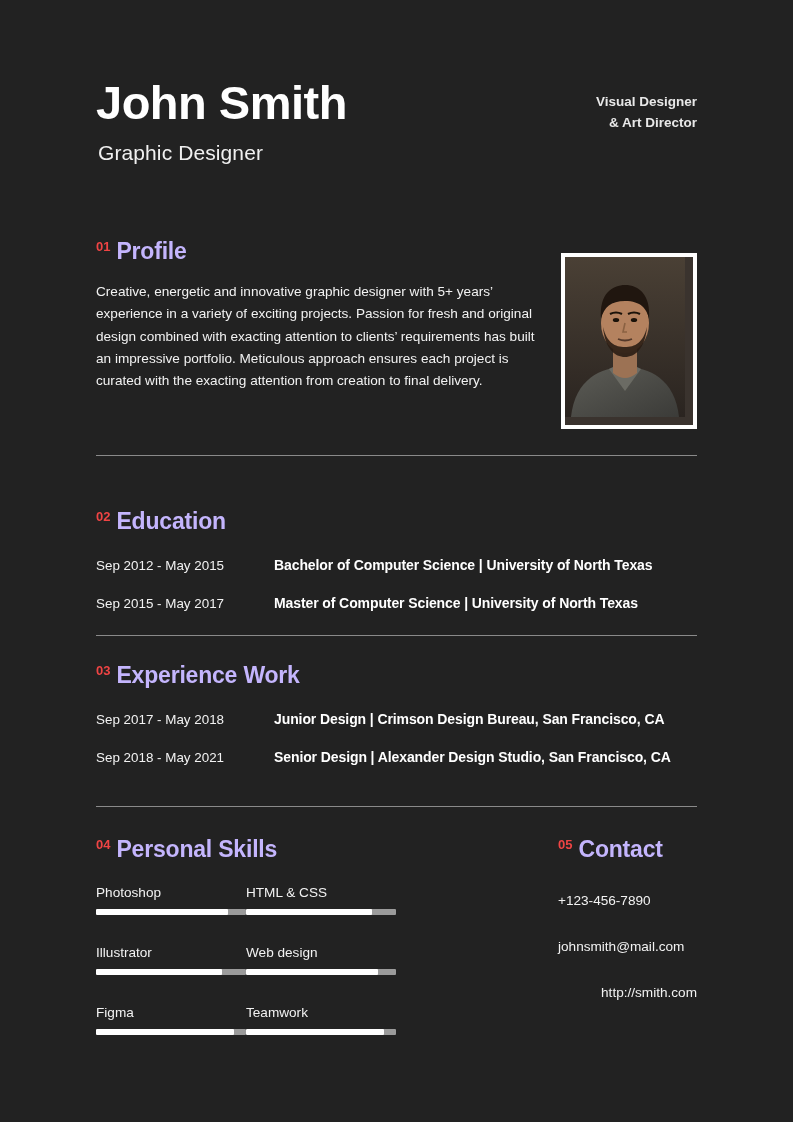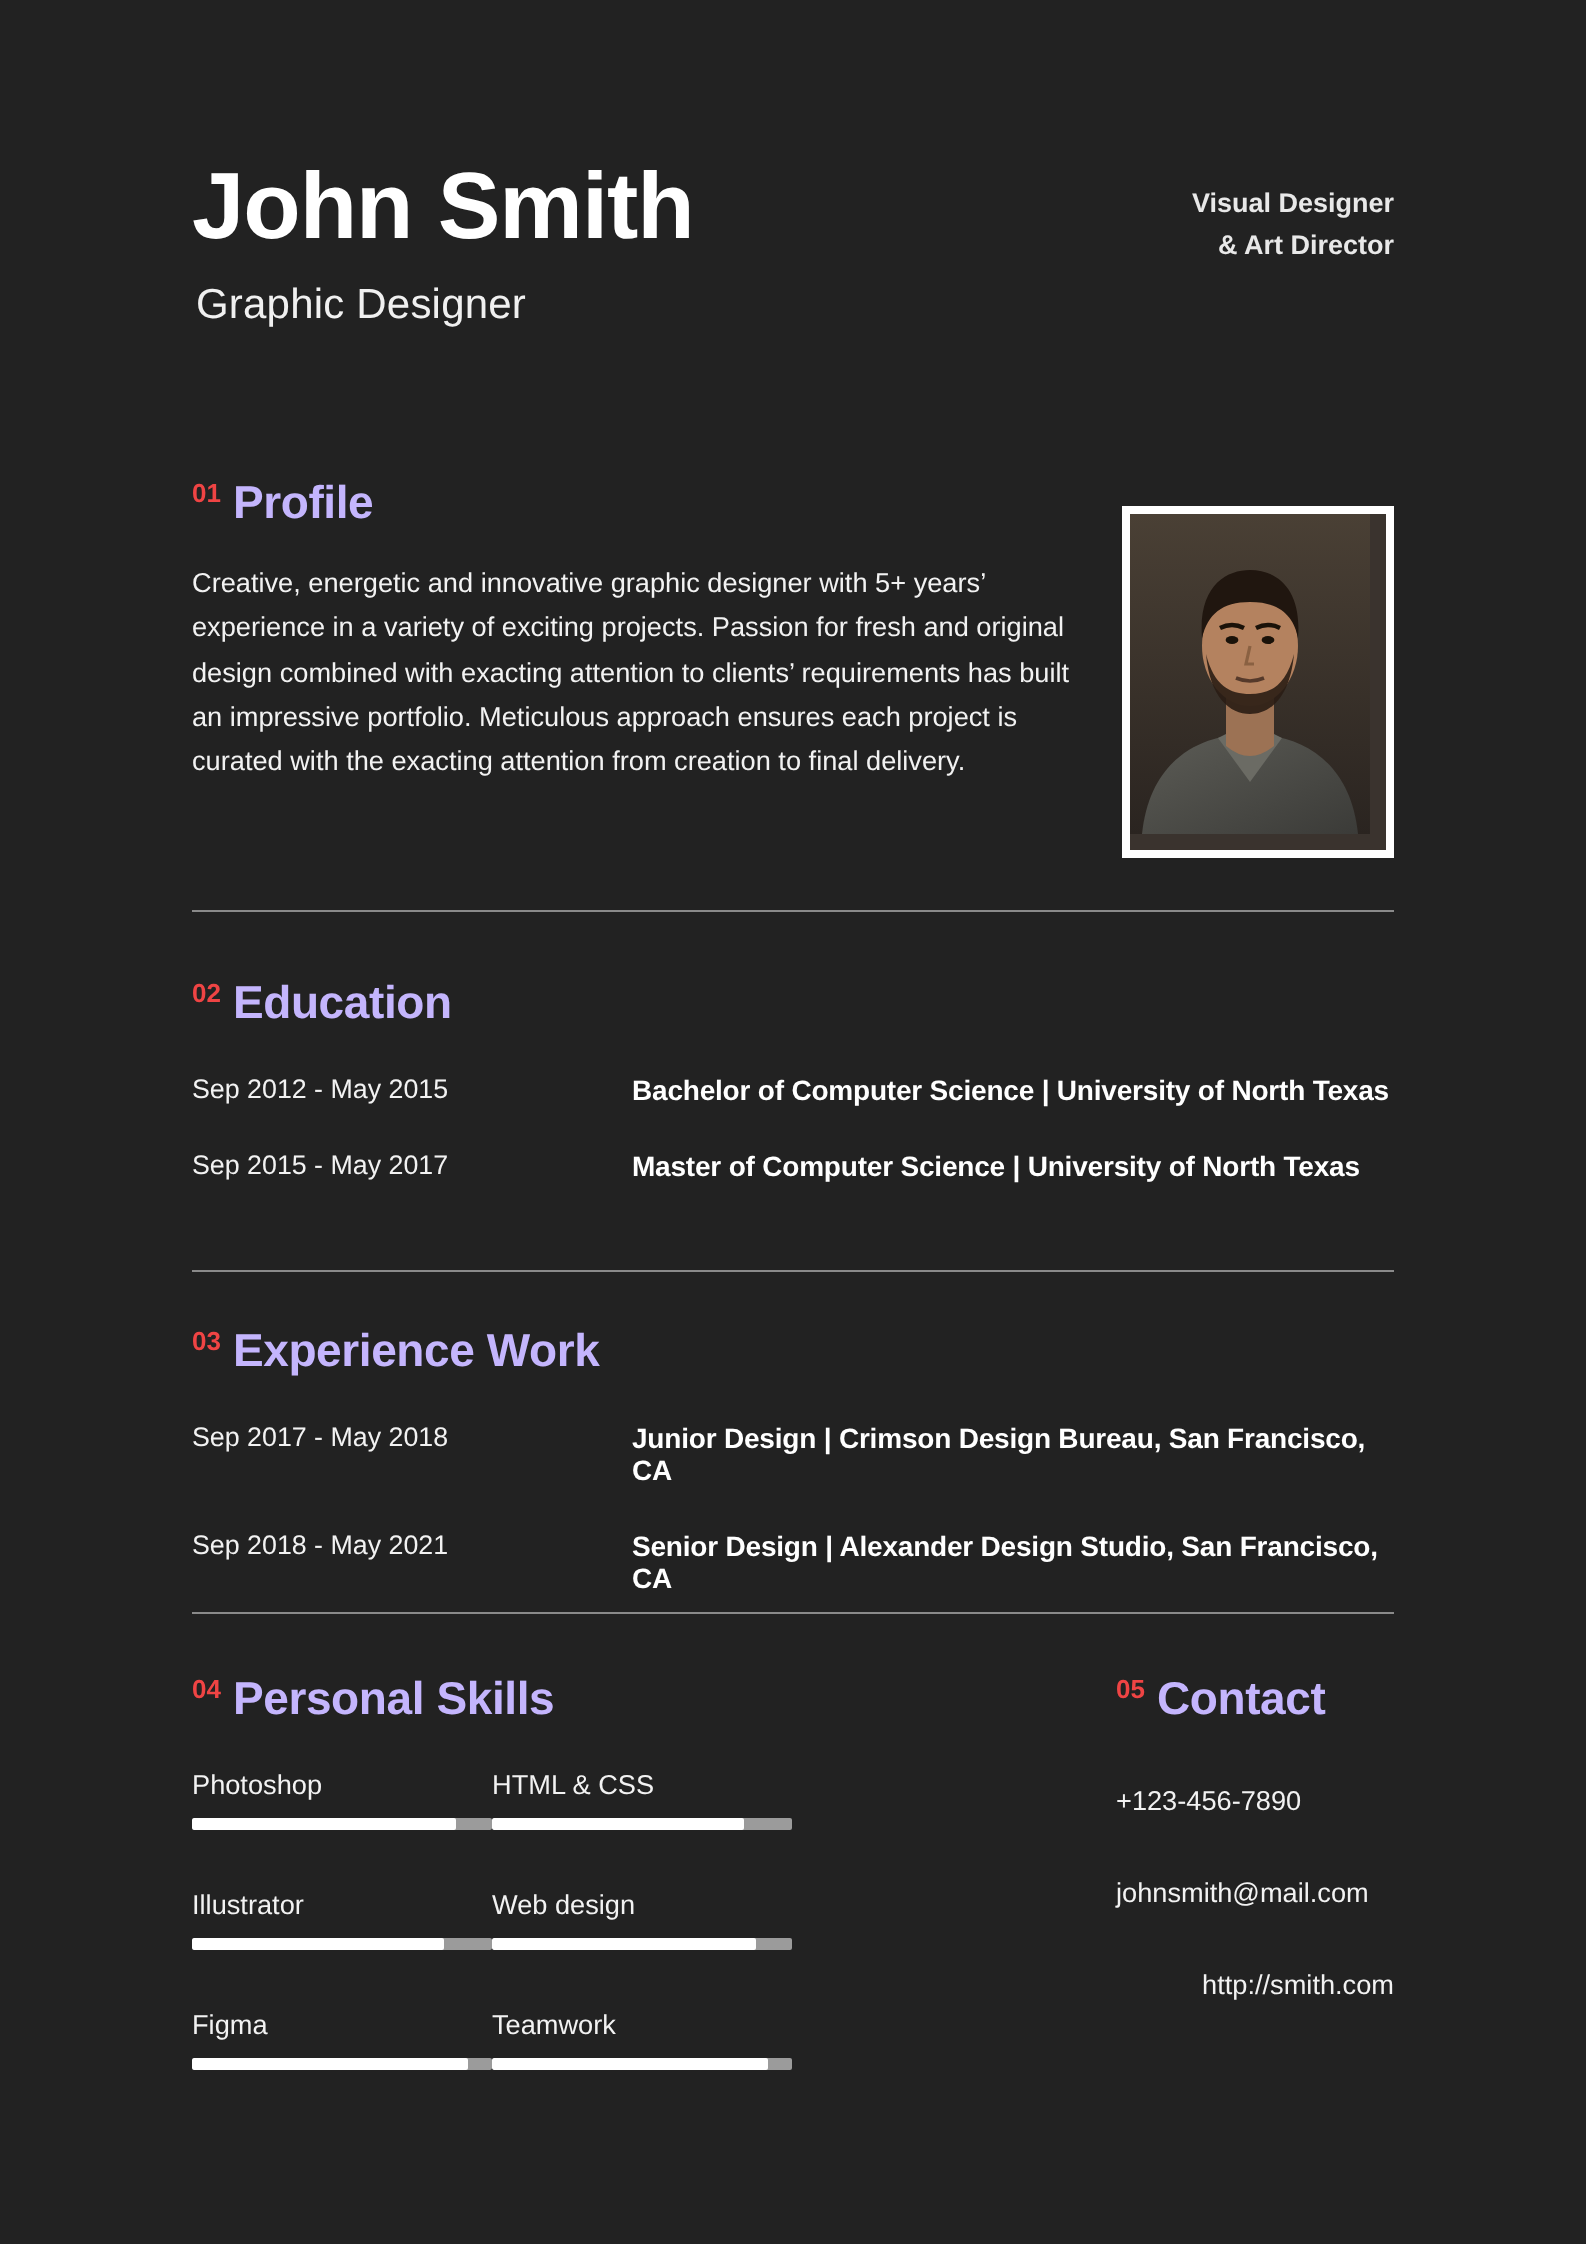--- a/index.html
+++ b/index.html
@@ -109,26 +109,25 @@
     height: 168px;
     border: 4px solid #ffffff;
     background: #3a332e;
     overflow: hidden;
   }
   .photo-frame svg { display: block; }
 
   .div-1 { position: absolute; left: 0; right: 0; top: 455px; }
 
   
-  .education-block { position: absolute; left: 0; right: 0; top: 488px; }
+  .education-block { position: absolute; left: 0; right: 0; top: 508px; }
   .row {
     display: flex;
-    align-items: flex-start;
+    align-items: center;
     margin-top: 22px;
-    gap: 42px;
   }
   .row .date {
     width: 178px;
     flex: 0 0 178px;
     font-size: 13.4px;
     color: #f2f2f2;
     font-weight: 400;
   }
   .row .desc {
     font-size: 14px;

